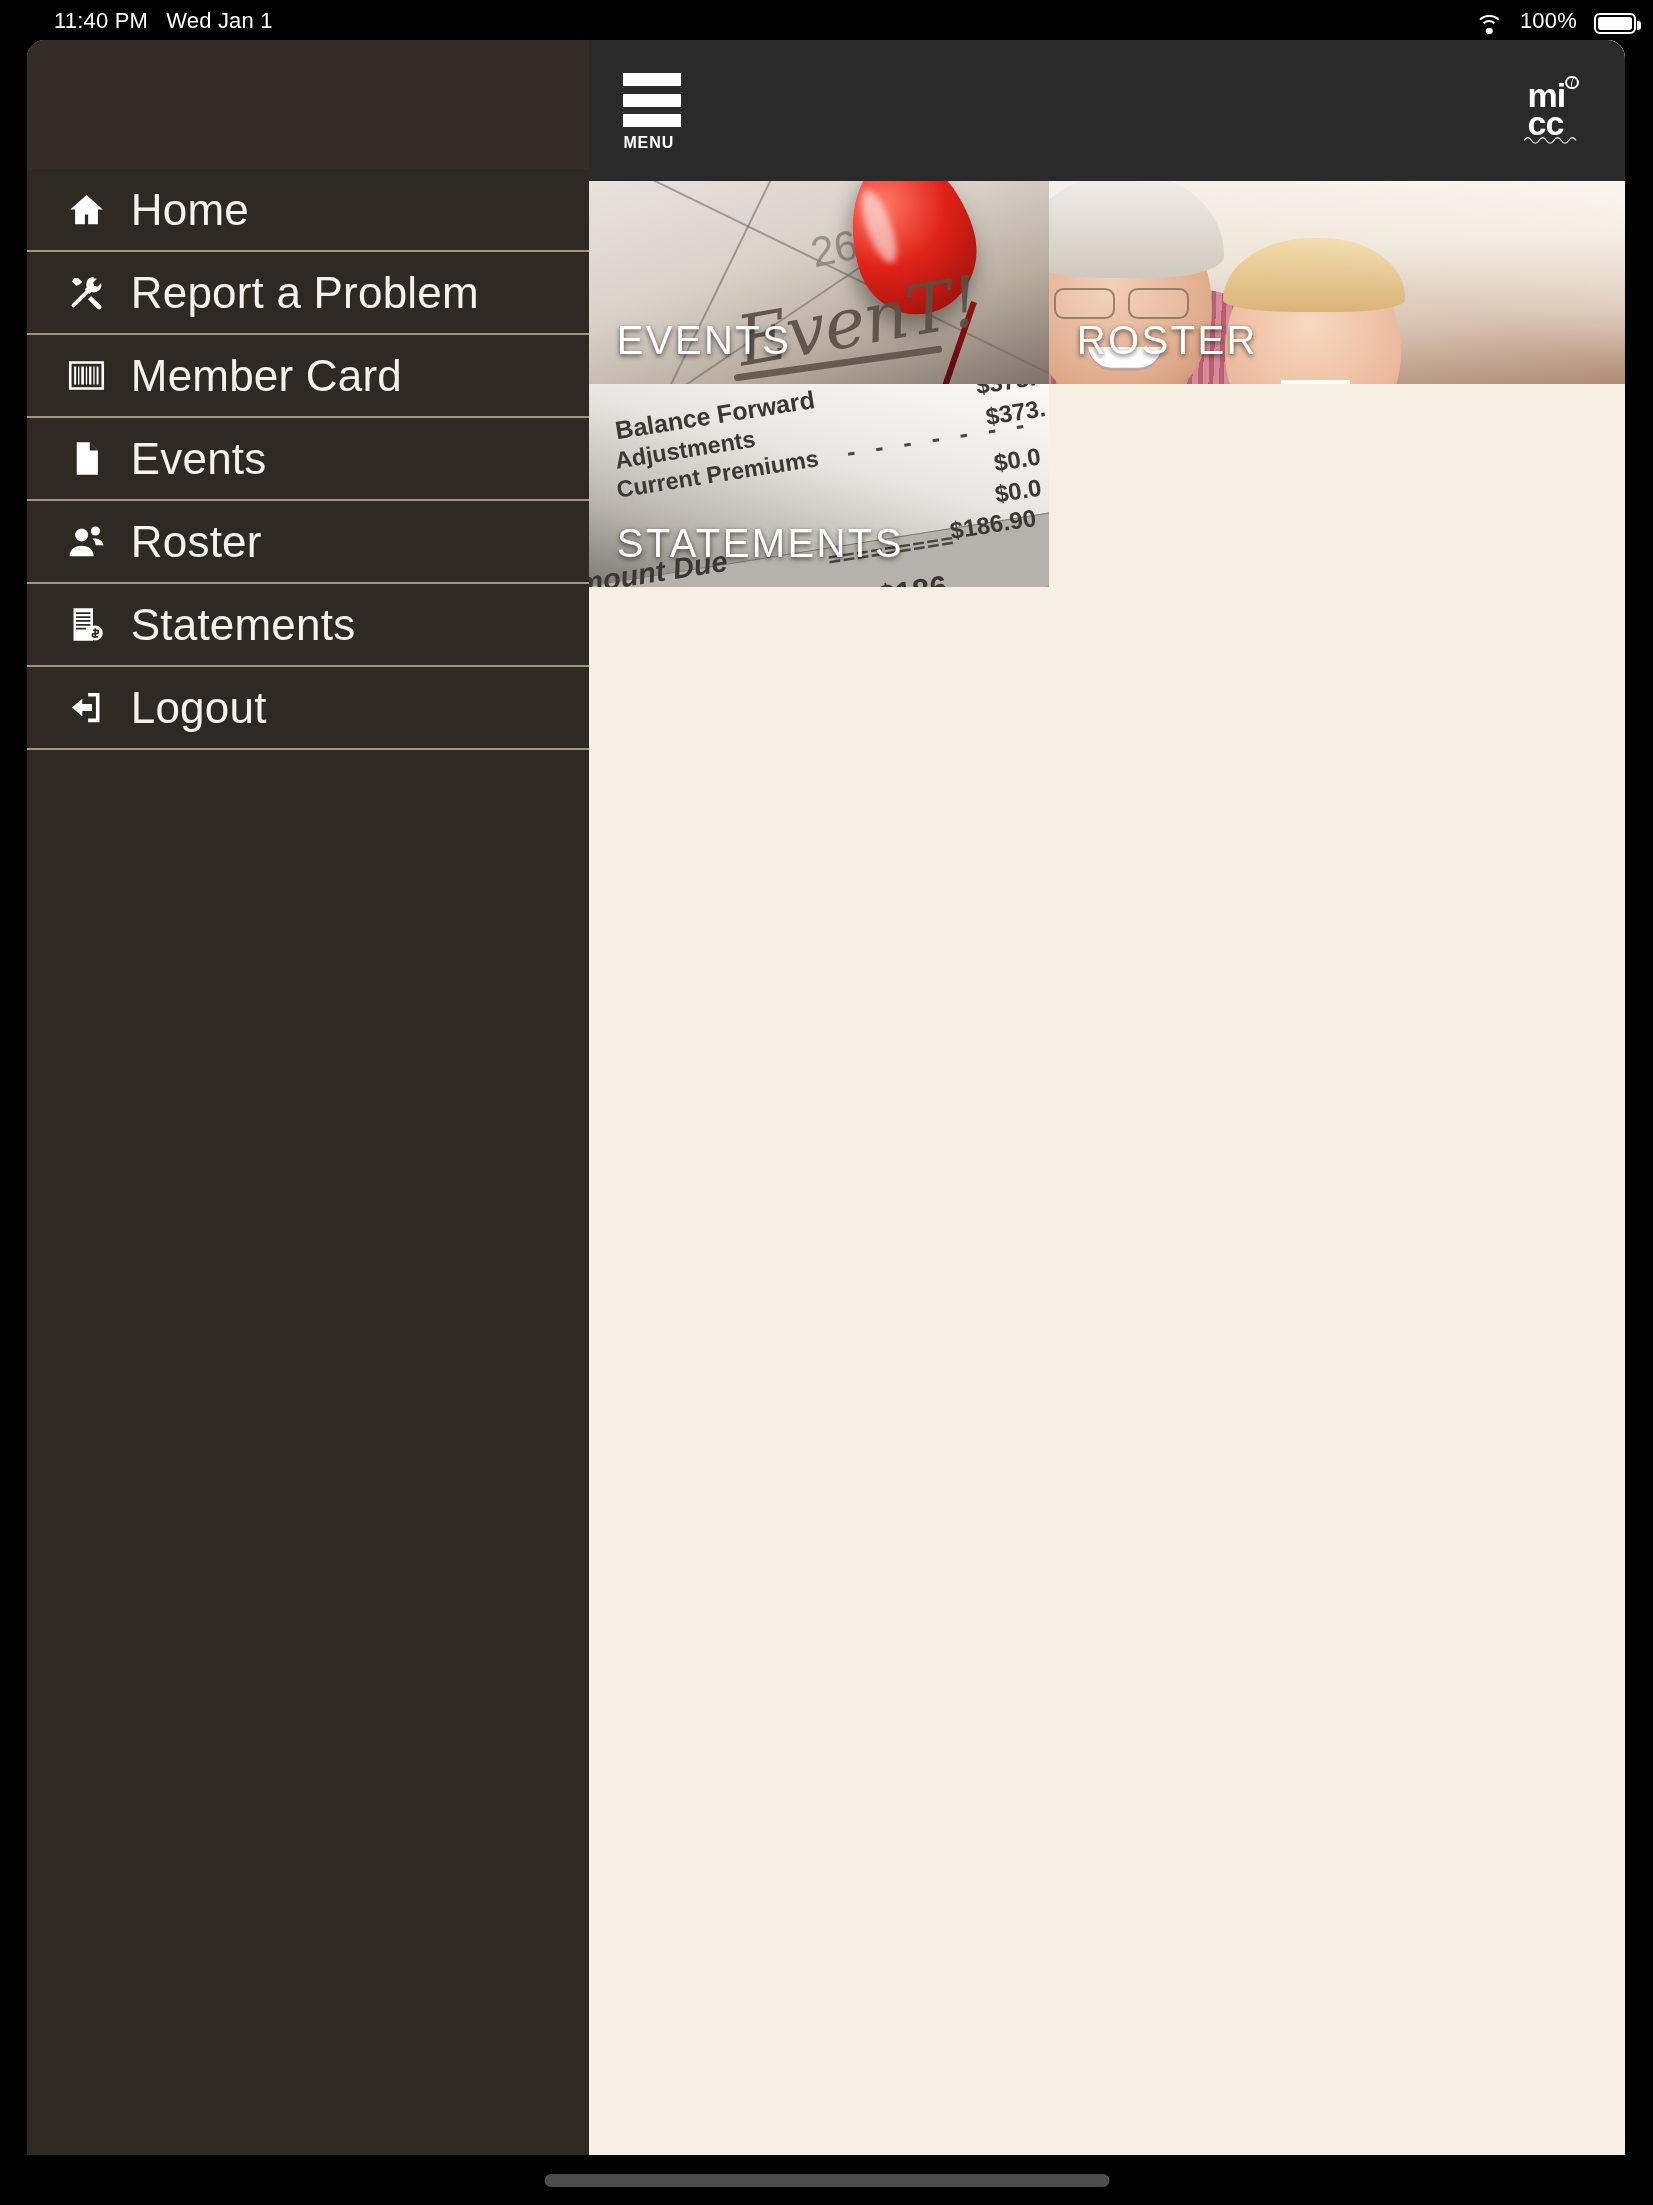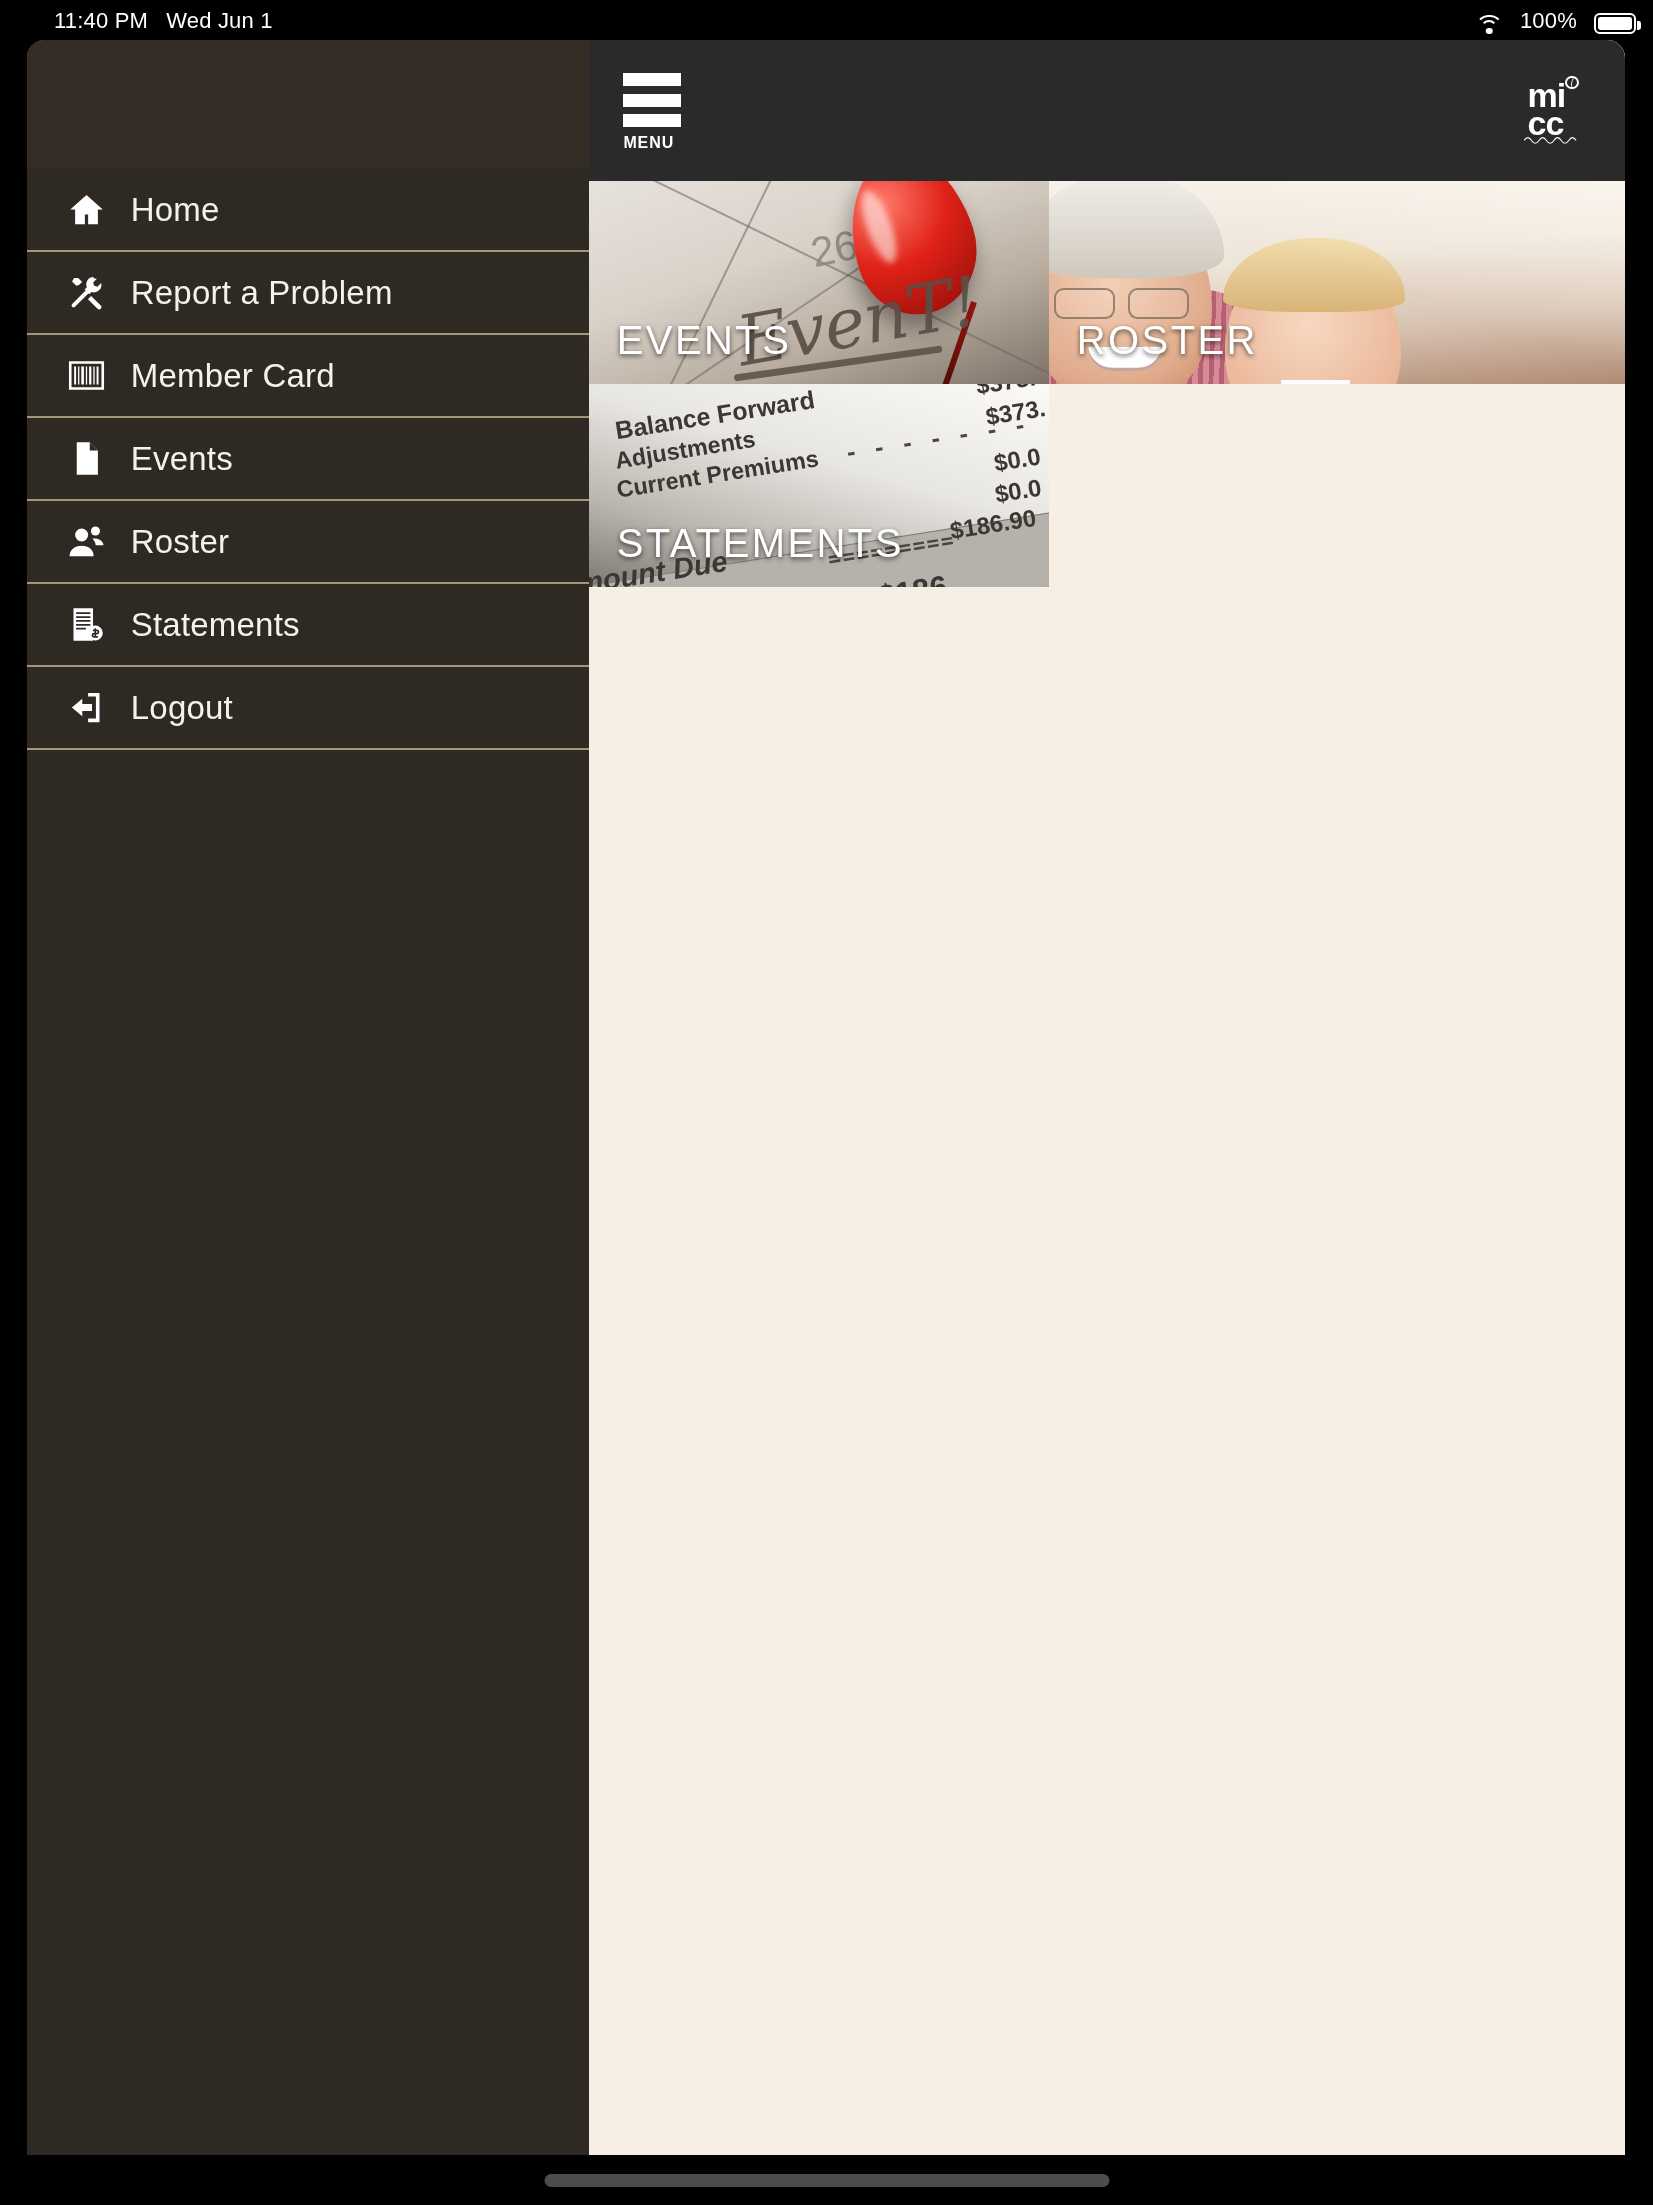--- a/index.html
+++ b/index.html
@@ -67,21 +67,21 @@
   }
   .nav-item:first-of-type{ border-top:1.6px solid #3b3529; border-bottom-color:#443d30; }
   .nav-item .nav-ico{
     width:50px; height:50px; flex:0 0 50px;
     display:flex; align-items:center; justify-content:center;
     color:#fff;
   }
   .nav-item .nav-ico svg{ width:39px; height:39px; fill:#fff; display:block; }
   .nav-label{
     margin-left:19.4px; color:#f4f2ee;
-    font-size:33px; font-weight:400; letter-spacing:0.2px;
+    font-size:44px; font-weight:400; letter-spacing:0.2px;
     white-space:nowrap;
   }
 
   
   #main{
     position:absolute; left:562px; top:0;
     width:1036px; height:2115px;
     background:#f8efe4;
   }
   #topbar{
@@ -270,21 +270,21 @@
     bottom:18px; width:565px; height:13px;
     background:#4d4d4d; border-radius:8px;
   }
 </style>
 </head>
 <body>
 
 <div id="status-bar">
   <div id="status-left">
     <span class="sb-text">11:40 PM</span>
-    <span class="sb-text">Wed Jun 1</span>
+    <span class="sb-text">Wed Jan 1</span>
   </div>
   <div id="status-right">
     <span class="wifi-ico">
       <i></i>
         <i></i>
         <i class="dot"></i>
     </span>
     <span class="sb-text">100%</span>
     <span class="batt">
         <i></i>

